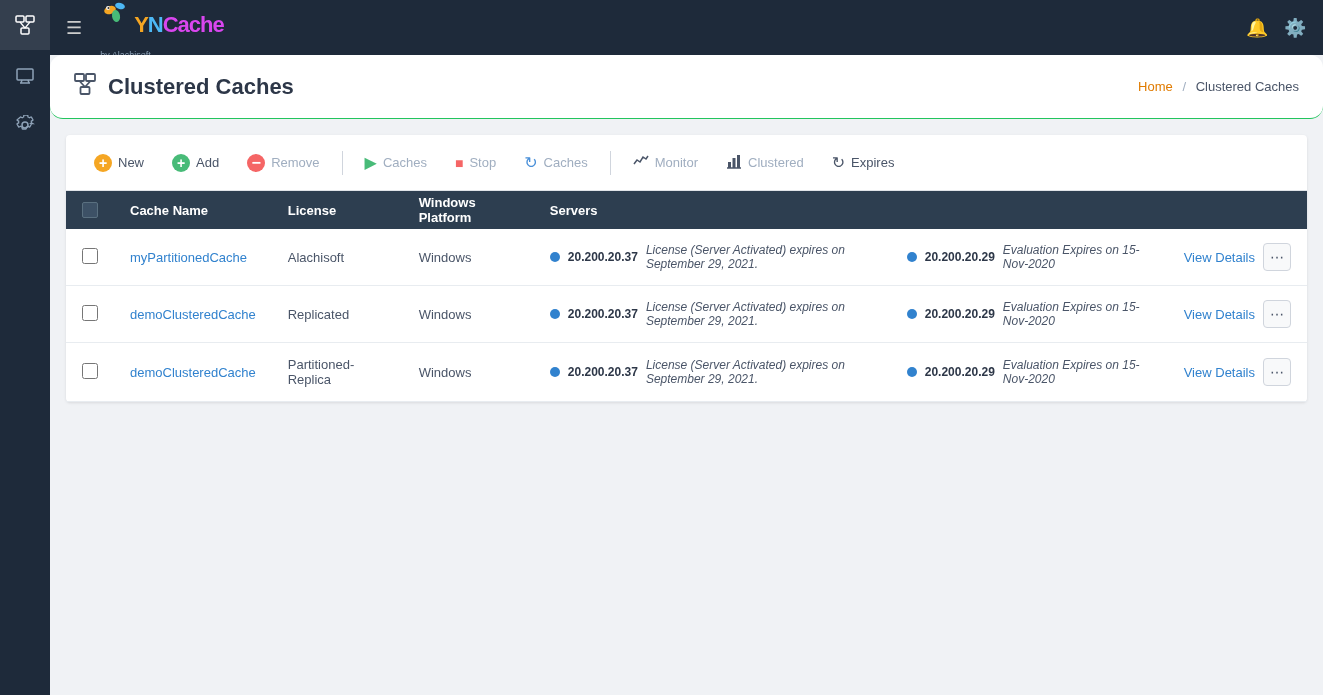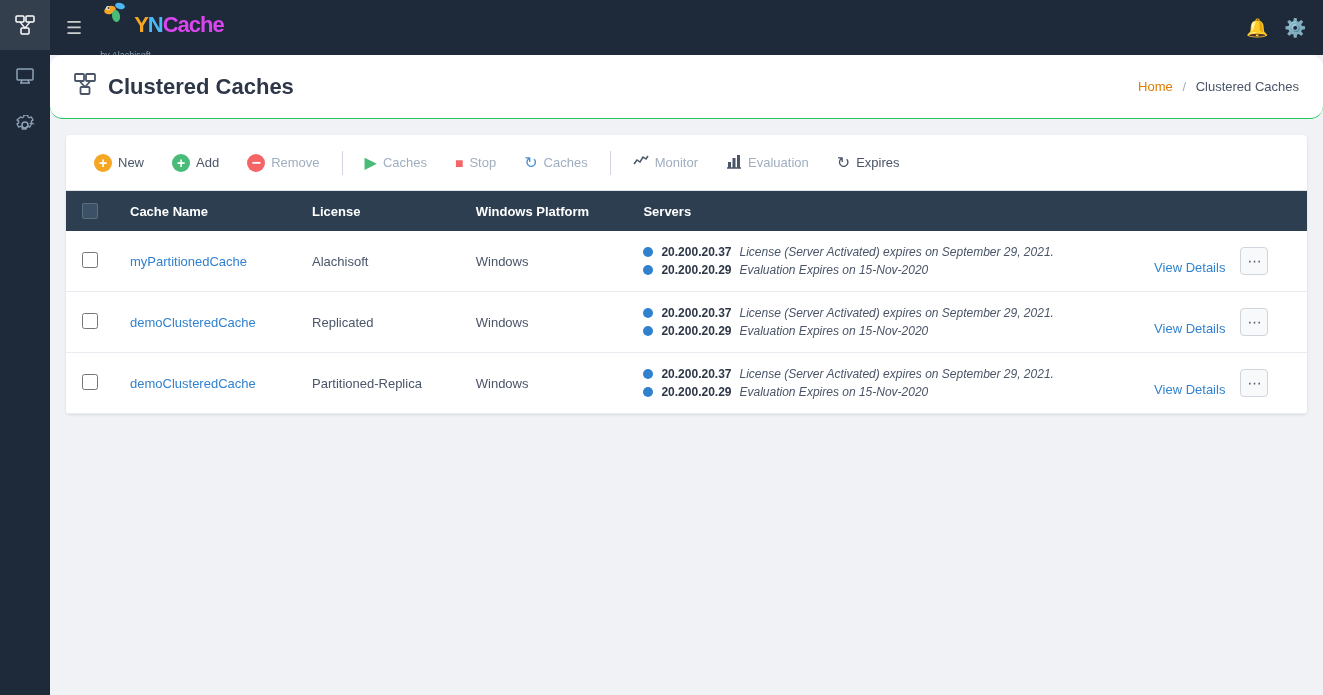--- a/index.html
+++ b/index.html
@@ -226,21 +226,21 @@
     
     .cache-table {
       width: 100%;
       border-collapse: collapse;
     }
     .cache-table thead tr {
       background: #2d3e50;
       color: #fff;
     }
     .cache-table thead th {
-      padding: 12px 16px;
+      padding: 4px 16px;
       text-align: left;
       font-size: 13px;
       font-weight: 600;
     }
     .cache-table thead th:first-child {
       width: 40px;
     }
     .cache-table tbody tr {
       border-bottom: 1px solid #e8ecf0;
     }
@@ -251,21 +251,21 @@
       vertical-align: middle;
     }
     .cache-name-link {
       color: #3182ce;
       text-decoration: none;
       font-weight: 400;
       margin-top: 12px;
     }
     .server-info {
       display: flex;
-      flex-direction: column;
+      flex-direction: row;
       gap: 4px;
     }
     .server-row {
       display: flex;
       align-items: center;
       gap: 8px;
       font-size: 12px;
       color: #4a5568;
     }
     .server-dot {
@@ -284,22 +284,22 @@
       font-style: italic;
     }
     .view-details-link {
       color: #3182ce;
       text-decoration: none;
       font-size: 13px;
       white-space: nowrap;
     }
     .row-actions {
       display: flex;
-      align-items: flex-end;
-      gap: 15px;
+      align-items: center;
+      gap: 8px;
     }
     .more-btn {
       width: 28px;
       height: 28px;
       border-radius: 4px;
       border: 1px solid #d0d5dd;
       background: #f8f9fa;
       cursor: pointer;
       display: flex;
       align-items: center;
@@ -441,21 +441,21 @@
         </button>
         <button class="toolbar-btn disabled">
           <span class="btn-stats-icon">
             <svg width="16" height="16" viewBox="0 0 16 16" fill="none" stroke="currentColor" stroke-width="1.5">
               <line x1="1" y1="15" x2="15" y2="15"></line>
               <rect x="2" y="9" width="3" height="6" fill="currentColor" stroke="none"></rect>
               <rect x="6.5" y="5" width="3" height="10" fill="currentColor" stroke="none"></rect>
               <rect x="11" y="2" width="3" height="13" fill="currentColor" stroke="none"></rect>
             </svg>
           </span>
-          <span>Evaluation</span>
+          <span>Clustered</span>
         </button>
         <button class="toolbar-btn">
           <span class="btn-refresh-icon">↻</span>
           <span>Expires</span>
         </button>
       </div>
 
       <table class="cache-table">
         <thead>
           <tr>

